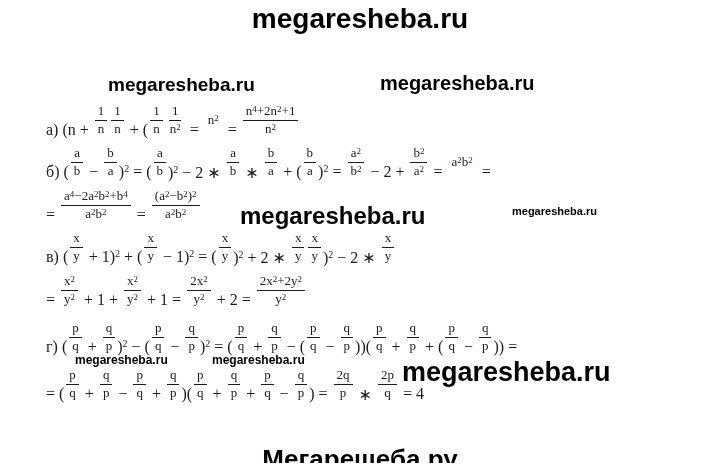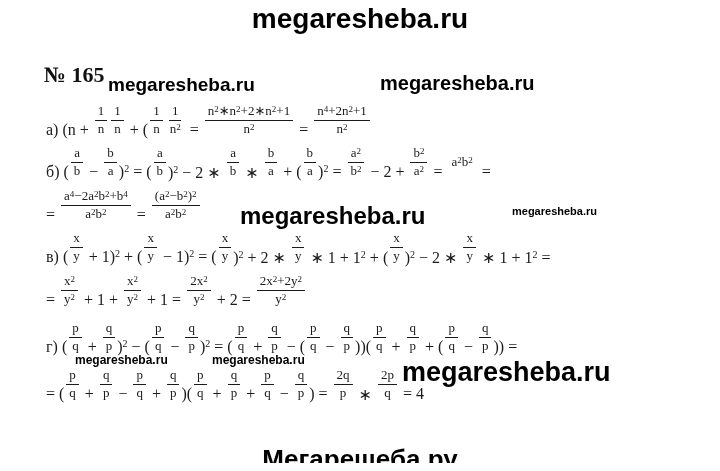--- a/index.html
+++ b/index.html
@@ -58,21 +58,20 @@
   .frac .den{padding:0 3px;display:block;text-align:center;}
   .frac sup{font-size:9px;line-height:0;vertical-align:3px;}
 </style>
 </head>
 <body>
 
 <div class="page">
 
   <div class="site-header">megaresheba.ru</div>
 
-  <div class="problem-number">№ 165</div>
   <div class="wm wm-top-1">megaresheba.ru</div>
   <div class="wm wm-top-2">megaresheba.ru</div>
 
   <div class="formula-line line-a">
       <span class="tx">а) (n + </span>
       <span class="frac">
         <span class="num">1</span>
         <span class="den">n</span>
       </span>
       <span class="frac">
@@ -83,21 +82,20 @@
       <span class="frac">
         <span class="num">1</span>
         <span class="den">n</span>
       </span>
       <span class="frac">
         <span class="num">1</span>
         <span class="den">n<sup>2</sup></span>
       </span>
       <span class="tx"> = </span>
       <span class="frac">
-        <span class="num">n<sup>2</sup>∗n<sup>2</sup>+2∗n<sup>2</sup>+1</span>
         <span class="den">n<sup>2</sup></span>
       </span>
       <span class="tx"> = </span>
       <span class="frac">
         <span class="num">n<sup>4</sup>+2n<sup>2</sup>+1</span>
         <span class="den">n<sup>2</sup></span>
       </span>
     </div>
   <div class="formula-line line-b1">
       <span class="tx">б) (</span>
@@ -175,31 +173,29 @@
       <span class="tx"> − 1)<sup>2</sup> = (</span>
       <span class="frac">
         <span class="num">x</span>
         <span class="den">y</span>
       </span>
       <span class="tx">)<sup>2</sup> + 2 ∗ </span>
       <span class="frac">
         <span class="num">x</span>
         <span class="den">y</span>
       </span>
-      <span class="tx"> ∗ 1 + 1<sup>2</sup> + (</span>
       <span class="frac">
         <span class="num">x</span>
         <span class="den">y</span>
       </span>
       <span class="tx">)<sup>2</sup> − 2 ∗ </span>
       <span class="frac">
         <span class="num">x</span>
         <span class="den">y</span>
       </span>
-      <span class="tx"> ∗ 1 + 1<sup>2</sup> =</span>
     </div>
   <div class="formula-line line-v2">
       <span class="tx">= </span>
       <span class="frac">
         <span class="num">x<sup>2</sup></span>
         <span class="den">y<sup>2</sup></span>
       </span>
       <span class="tx"> + 1 + </span>
       <span class="frac">
         <span class="num">x<sup>2</sup></span>

